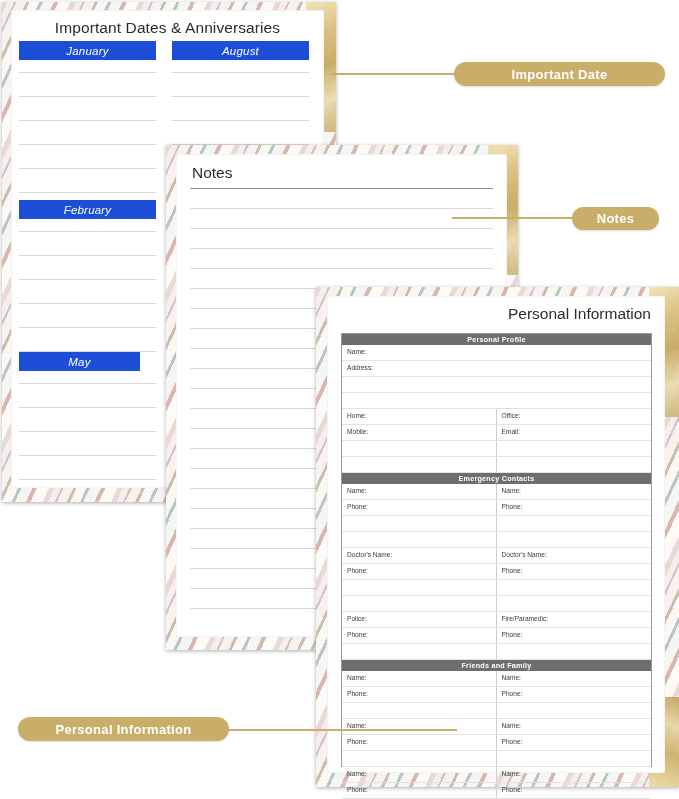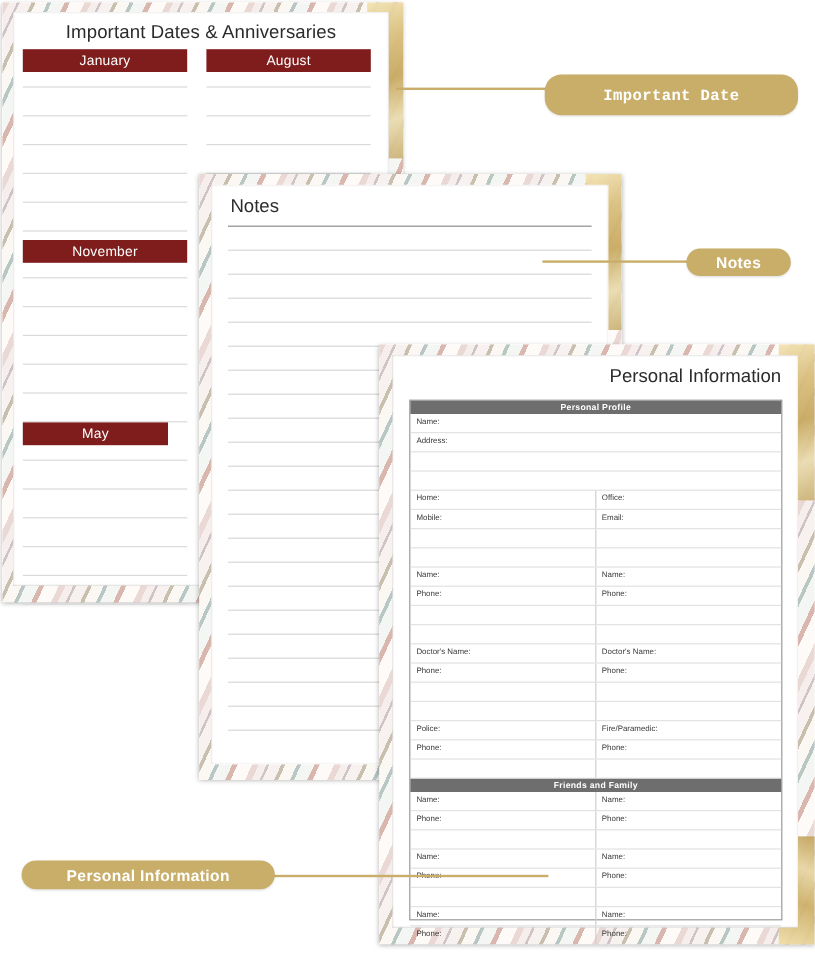--- a/index.html
+++ b/index.html
@@ -42,23 +42,23 @@
   }
 
   
   #page-dates{left:2px;top:2px;width:334px;height:500px;}
   #page-dates .sheet-paper{left:9px;top:8px;right:12px;bottom:14px;}
   .pd-title{
     position:absolute;left:0;right:0;top:9px;text-align:center;
     font-size:15.5px;color:#2b2b2b;letter-spacing:.1px;
   }
   .month-bar{
-    position:absolute;height:19px;background:#7f1d1d;color:#ffffff;
+    position:absolute;height:19px;background:#1d4ed8;color:#ffffff;
     font-size:11.5px;font-weight:400;display:flex;align-items:center;
-    justify-content:center;letter-spacing:.2px;
+    justify-content:center;letter-spacing:.2px;font-style:italic;
   }
   .rule{position:absolute;height:1px;background:#dadada;}
 
   
   #page-notes{left:166px;top:145px;width:352px;height:505px;}
   #page-notes .sheet-paper{left:10px;top:9px;right:11px;bottom:13px;}
   .notes-title{
     position:absolute;left:16px;top:10px;font-size:15.5px;color:#2b2b2b;
   }
   .notes-rule{position:absolute;left:14px;right:14px;height:1px;background:#d8d8d8;}
@@ -91,21 +91,21 @@
   .pi-cell.full{flex:1 1 100%;border-right:0;}
 
   
   .callout{
     position:absolute;background:#c9ae69;border-radius:14px;
     color:#ffffff;font-weight:bold;display:flex;align-items:center;
     justify-content:center;letter-spacing:.3px;
     box-shadow:0 1px 2px rgba(0,0,0,.12);
   }
   .leader{position:absolute;height:2px;background:#c9ae69;}
-  #co-dates{left:454px;top:62px;width:211px;height:34px;font-size:13px;font-family:Liberation Mono, monospace;}
+  #co-dates{left:454px;top:62px;width:211px;height:24px;font-size:13px;}
   #ld-dates{left:330px;top:73px;width:126px;}
   #co-notes{left:572px;top:207px;width:87px;height:23px;font-size:13px;}
   #ld-notes{left:452px;top:217px;width:122px;}
   #co-pi{left:18px;top:717px;width:211px;height:24px;font-size:13px;}
   #ld-pi{left:227px;top:729px;width:230px;}
 </style>
 </head>
 <body>
 
 <div class="sheet" id="page-dates">
@@ -121,21 +121,21 @@
         <div class="rule" style="left: 8px; width: 137px; top: 134px;"></div>
         <div class="rule" style="left: 8px; width: 137px; top: 158px;"></div>
         <div class="rule" style="left: 8px; width: 137px; top: 182px;"></div>
         <div class="month-bar" style="left: 161px; width: 137px; top: 31px;">August</div>
         <div class="rule" style="left: 161px; width: 137px; top: 62px;"></div>
         <div class="rule" style="left: 161px; width: 137px; top: 86px;"></div>
         <div class="rule" style="left: 161px; width: 137px; top: 110px;"></div>
         <div class="rule" style="left: 161px; width: 137px; top: 134px;"></div>
         <div class="rule" style="left: 161px; width: 137px; top: 158px;"></div>
         <div class="rule" style="left: 161px; width: 137px; top: 182px;"></div>
-        <div class="month-bar" style="left: 8px; width: 137px; top: 190px;">November</div>
+        <div class="month-bar" style="left: 8px; width: 137px; top: 190px;">February</div>
         <div class="rule" style="left: 8px; width: 137px; top: 221px;"></div>
         <div class="rule" style="left: 8px; width: 137px; top: 245px;"></div>
         <div class="rule" style="left: 8px; width: 137px; top: 269px;"></div>
         <div class="rule" style="left: 8px; width: 137px; top: 293px;"></div>
         <div class="rule" style="left: 8px; width: 137px; top: 317px;"></div>
         <div class="rule" style="left: 8px; width: 137px; top: 341px;"></div>
         <div class="month-bar" style="left: 8px; width: 121px; top: 342px;">May</div>
         <div class="rule" style="left: 8px; width: 137px; top: 373px;"></div>
         <div class="rule" style="left: 8px; width: 137px; top: 397px;"></div>
         <div class="rule" style="left: 8px; width: 137px; top: 421px;"></div>
@@ -208,20 +208,21 @@
           <div class="pi-cell">Email:</div>
         </div>
         <div class="pi-row">
           <div class="pi-cell split"></div>
           <div class="pi-cell"></div>
         </div>
         <div class="pi-row">
           <div class="pi-cell split"></div>
           <div class="pi-cell"></div>
         </div>
+        <div class="pi-sec-head">Emergency Contacts</div>
         <div class="pi-row">
           <div class="pi-cell split">Name:</div>
           <div class="pi-cell">Name:</div>
         </div>
         <div class="pi-row">
           <div class="pi-cell split">Phone:</div>
           <div class="pi-cell">Phone:</div>
         </div>
         <div class="pi-row">
           <div class="pi-cell split"></div>

